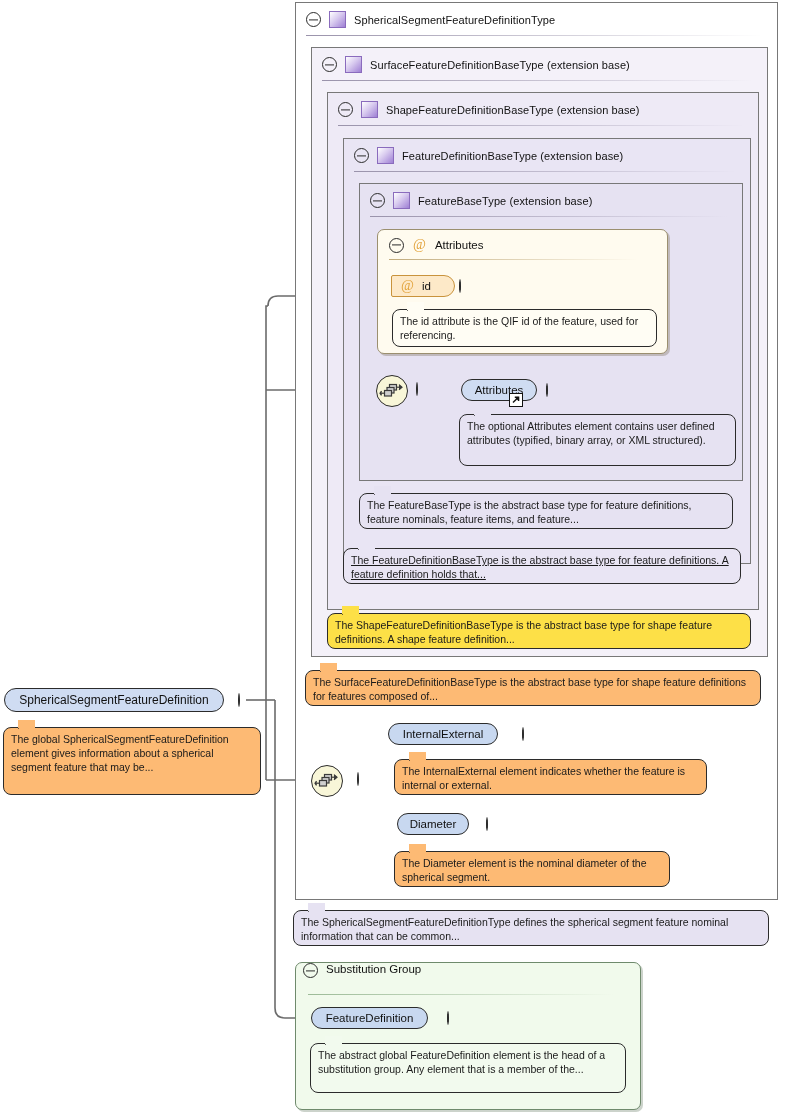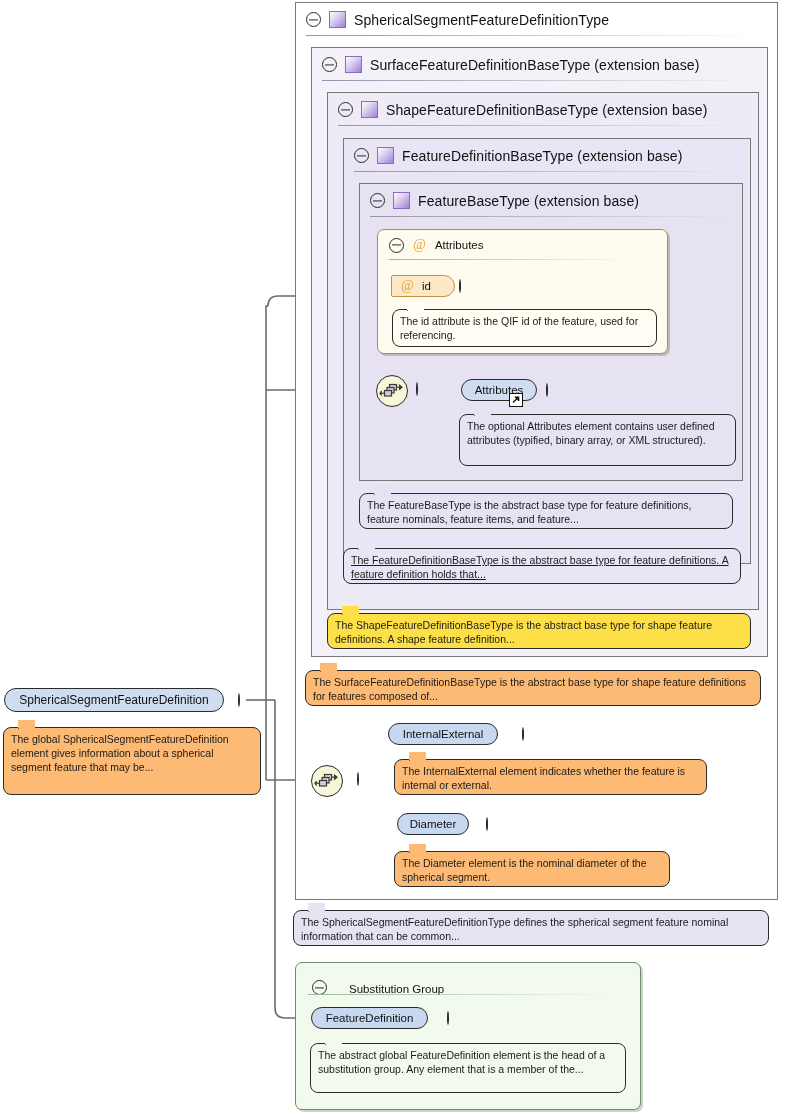--- a/index.html
+++ b/index.html
@@ -35,21 +35,21 @@
     padding-left: 10px;
     box-sizing: border-box;
   }
   .panel-head .hdr-sep {
     position: absolute;
     left: 10px; right: 14px; bottom: 0;
     height: 1px;
     background: linear-gradient(to right, #9a93ab, rgba(154,147,171,0));
   }
   .panel-title {
-    font-size: 14px;
+    font-size: 11px;
     color: #111;
     white-space: nowrap;
     letter-spacing: .1px;
   }
 
   
   .p0 { background: #ffffff; }
   .p1 { background: #f4f1f9; }
   .p2 { background: #eeeaf6; }
   .p3 { background: #e9e5f4; }
@@ -214,21 +214,21 @@
   .subpanel {
     position: absolute;
     background: #f1faec;
     border: 1px solid #6f8a6c;
     border-radius: 7px;
     box-shadow: 2px 2px 0 rgba(110,130,105,.35);
     box-sizing: border-box;
   }
   .subpanel .shead {
     position: absolute; left: 0; top: 0; right: 0; height: 32px;
-    display: flex; align-items: flex-end; gap: 22px; padding-left: 16px;
+    display: flex; align-items: flex-start; gap: 8px; padding-left: 7px;
     box-sizing: border-box;
   }
   .subpanel .shead .hdr-sep {
     position: absolute; left: 12px; right: 26px; bottom: 0;
     height: 1px;
     background: linear-gradient(to right, #9dbb98, rgba(157,187,152,0));
   }
   .subpanel .shead .stitle { font-size: 11.5px; color: #111; }
 
   

